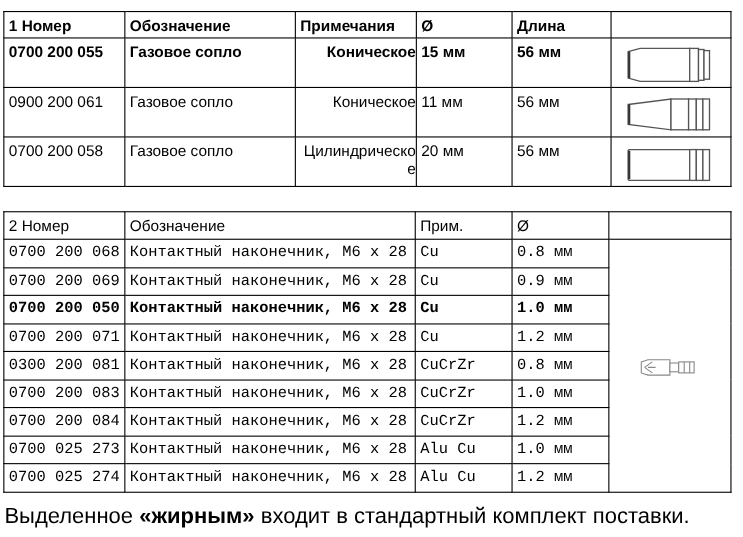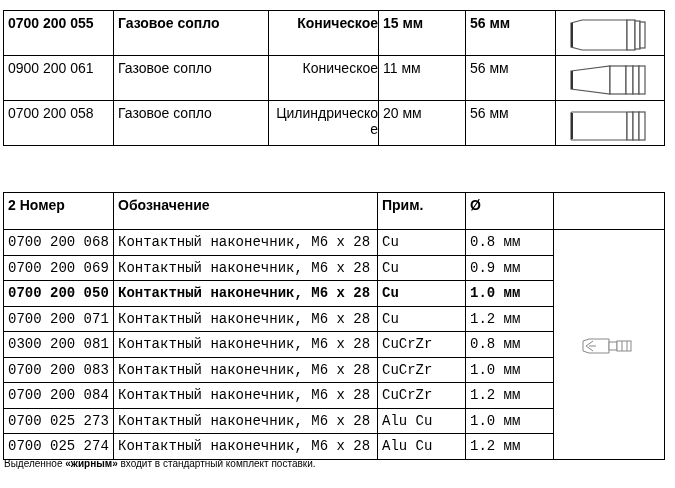--- a/index.html
+++ b/index.html
@@ -8,40 +8,48 @@
   table { border-collapse: collapse; position: absolute; table-layout: fixed; }
   td { border: 1.5px solid #000; padding: 0 0 0 4px; vertical-align: top; line-height: 16px;
        white-space: nowrap; overflow: hidden; }
   .bold td, td.bold { font-weight: bold; }
   #t1 { left: 3px; top: 10px; width: 661px; }
   #t1 tr.hdr td { height: 24px; padding-top: 4px; box-sizing: border-box; font-weight: bold; }
   #t1 tr.row td { height: 36px; padding-top: 4px; box-sizing: border-box; }
   #t1 td.note { white-space: normal; word-break: break-all; text-align: right; }
   #t1 td.img { padding: 0; vertical-align: middle; text-align: center; }
   #t2 { left: 3px; top: 192px; width: 661px; }
-  #t2 tr.hdr td { height: 37px; padding-top: 4px; box-sizing: border-box; font-weight: bold; }
+  #t2 tr.hdr td { height: 25px; padding-top: 4px; box-sizing: border-box; font-weight: normal; }
   #t2 tr.row td { height: 25.5px; padding-top: 4px; box-sizing: border-box; font-family: Liberation Mono, monospace; }
   #t2 td.img { padding: 0; vertical-align: middle; text-align: center; }
-  .footnote { position: absolute; left: 4px; top: 458px; font-size: 10px; }
+  .footnote { position: absolute; left: 4px; top: 458px; font-size: 20px; }
   .footnote b { font-weight: bold; }
   svg { display: block; margin: 0 auto; }
 </style>
 </head>
 <body>
 
 <table id="t1">
   <colgroup>
     <col style="width:110px">
       <col style="width:155px">
       <col style="width:110px">
     <col style="width:87px">
       <col style="width:90px">
       <col style="width:109px">
   </colgroup>
   <tbody>
+      <tr class="hdr">
+    <td>1 Номер</td>
+    <td>Обозначение</td>
+    <td>Примечания</td>
+    <td>Ø</td>
+    <td>Длина</td>
+    <td></td>
+  </tr>
   <tr class="row bold">
     <td>0700 200 055</td>
     <td>Газовое сопло</td>
     <td class="note">Коническое</td>
     <td>15 мм</td>
     <td>56 мм</td>
     <td class="img">
       <svg width="90" height="40" viewBox="0 0 90 40">
         <g fill="#fff" stroke="#555" stroke-width="1.2">
           <path d="M6 8 L17 5 L62 5 L62 35 L17 35 L6 32 Z"></path>

